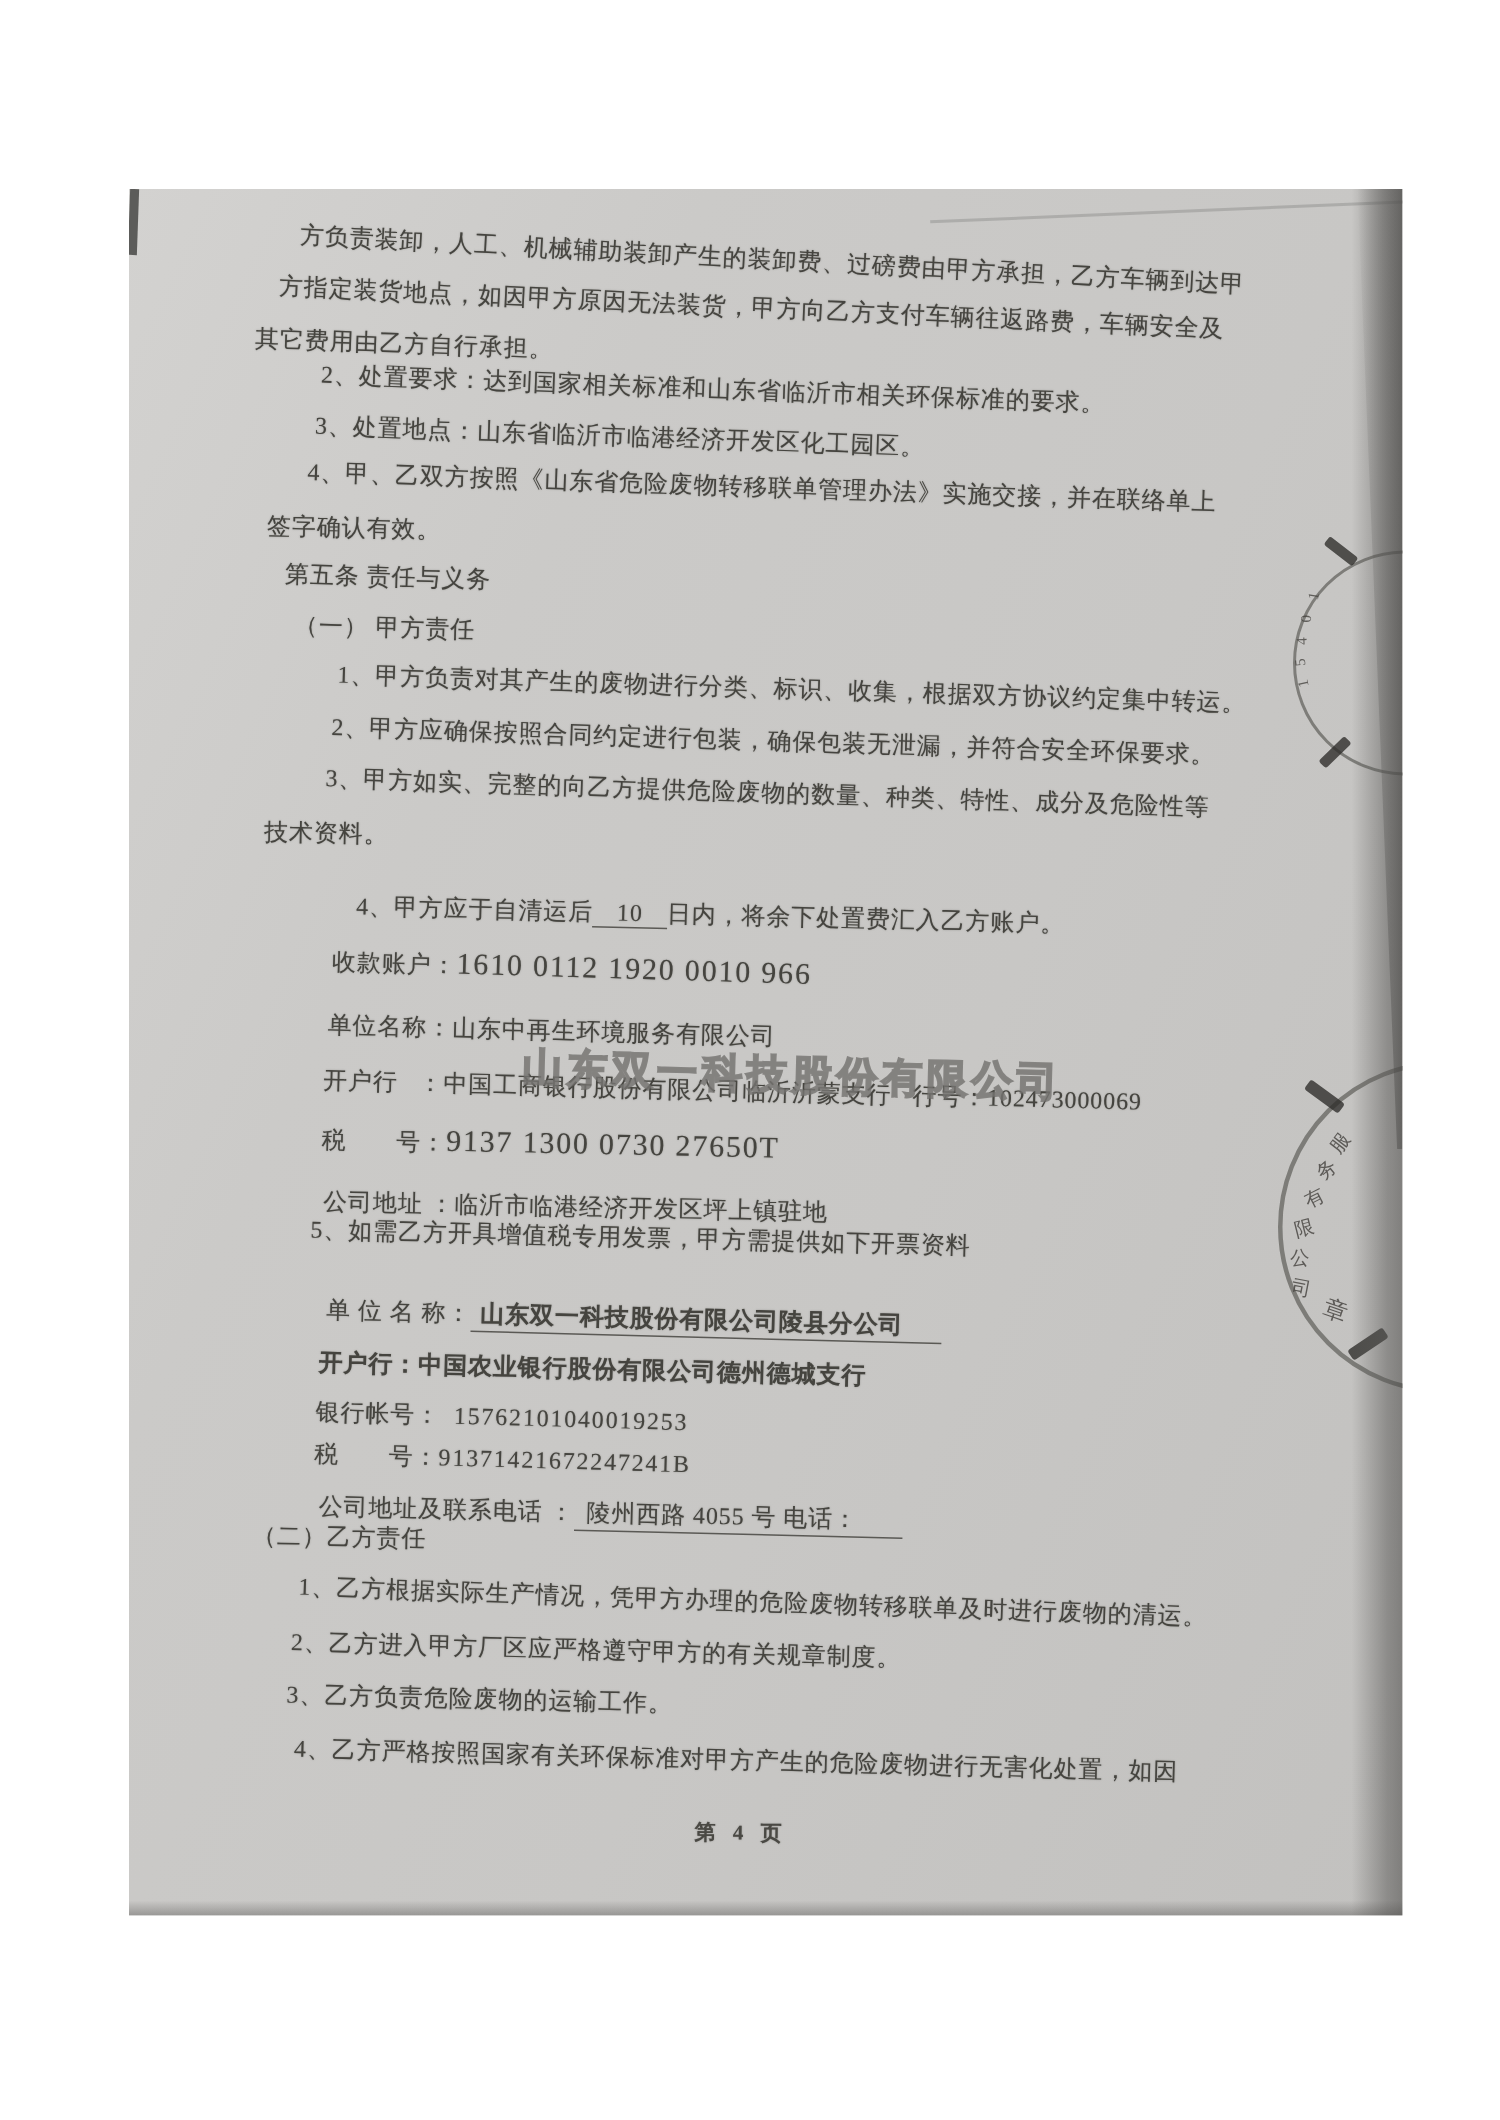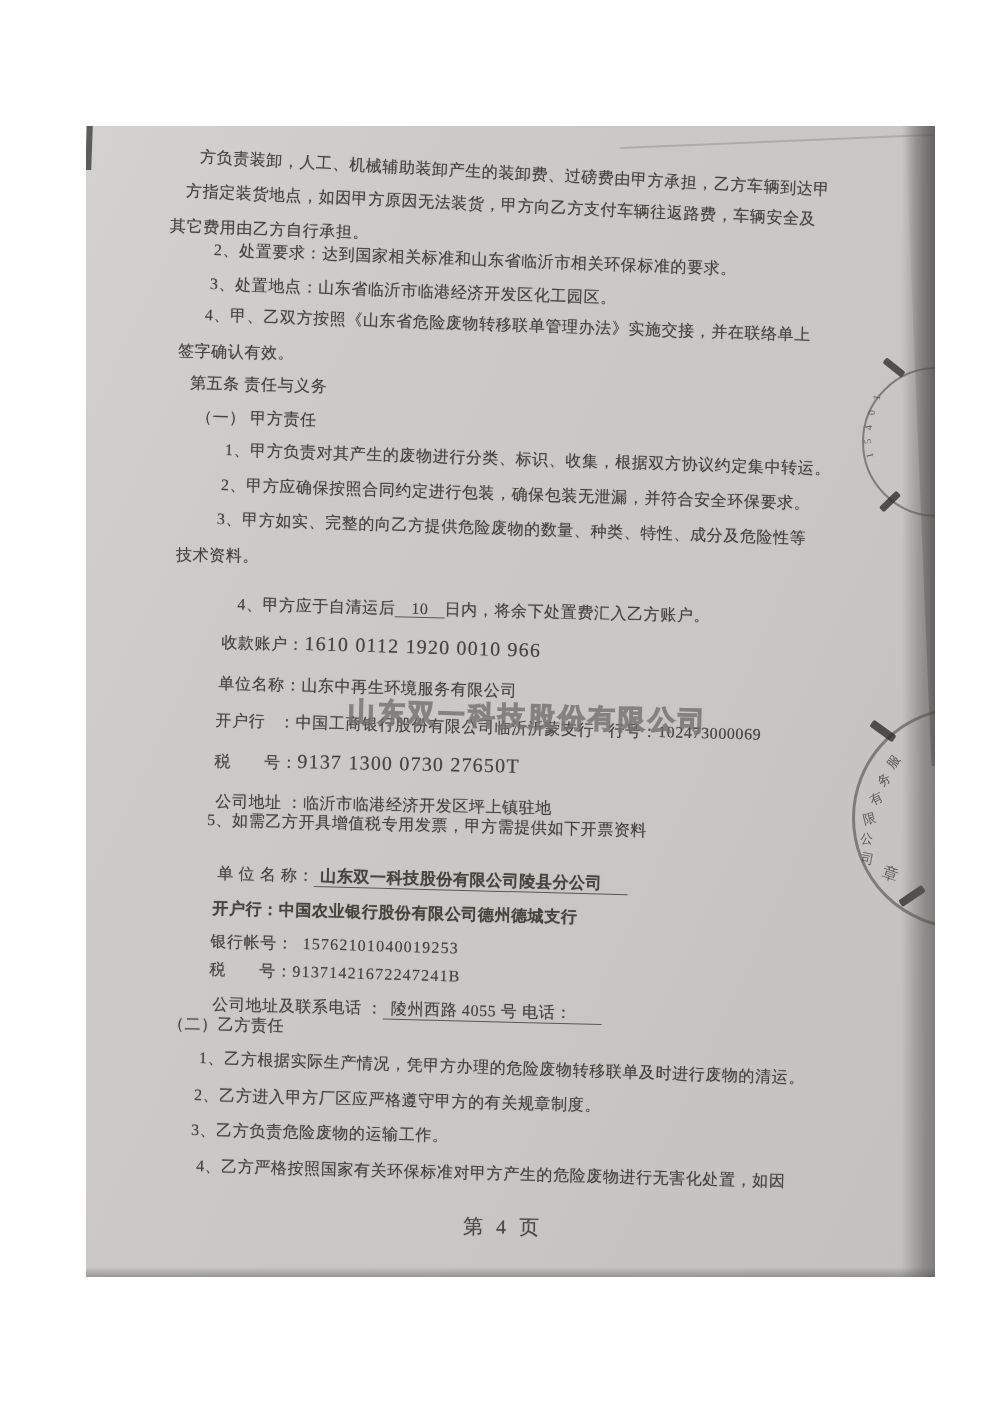--- a/index.html
+++ b/index.html
@@ -41,21 +41,21 @@
     text-shadow:0 0 1px rgba(70,69,64,.5);
   }
   .num{font-size:20px;letter-spacing:1.2px;}
   .numsm{font-size:16px;letter-spacing:1.2px;}
   .bold{font-weight:bold;}
   .uline{border-bottom:1.6px solid rgba(62,61,56,.8);}
   .days{padding:0 16px;}
   .nameu{padding:0 26px 2px 6px;font-weight:bold;}
   .addru{padding:0 30px 2px 8px;}
   .bankcode{margin-left:14px;}
-  .footer{font-size:20px;letter-spacing:4px;color:#4a4944;}
+  .footer{font-size:14px;letter-spacing:4px;color:#4a4944;font-weight:bold;}
   .watermark{
     position:absolute;left:262px;top:568px;white-space:pre;
     font-size:27px;font-weight:bold;letter-spacing:3px;
     transform:rotate(1.5deg);transform-origin:left center;
     color:rgba(175,174,171,.38);
     -webkit-text-stroke:1.2px rgba(108,107,104,.72);
   }
   .seal-circle{
     position:absolute;border-radius:50%;
     border:2.5px solid rgba(66,65,60,.55);

